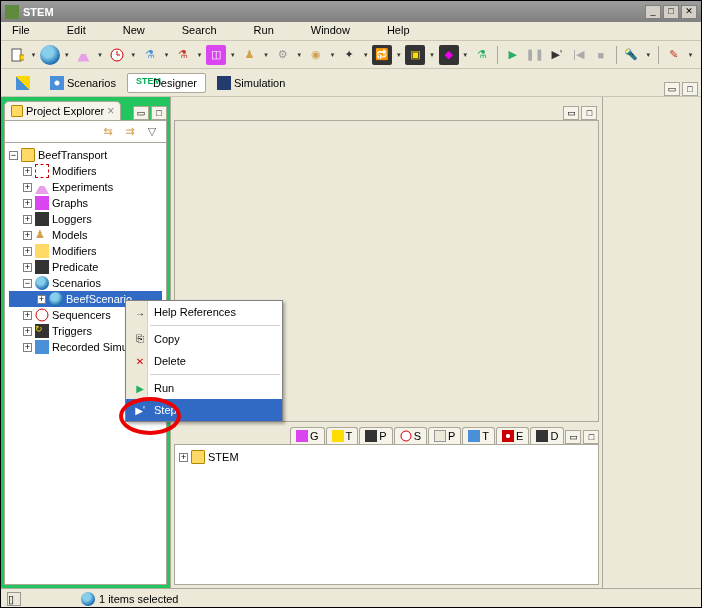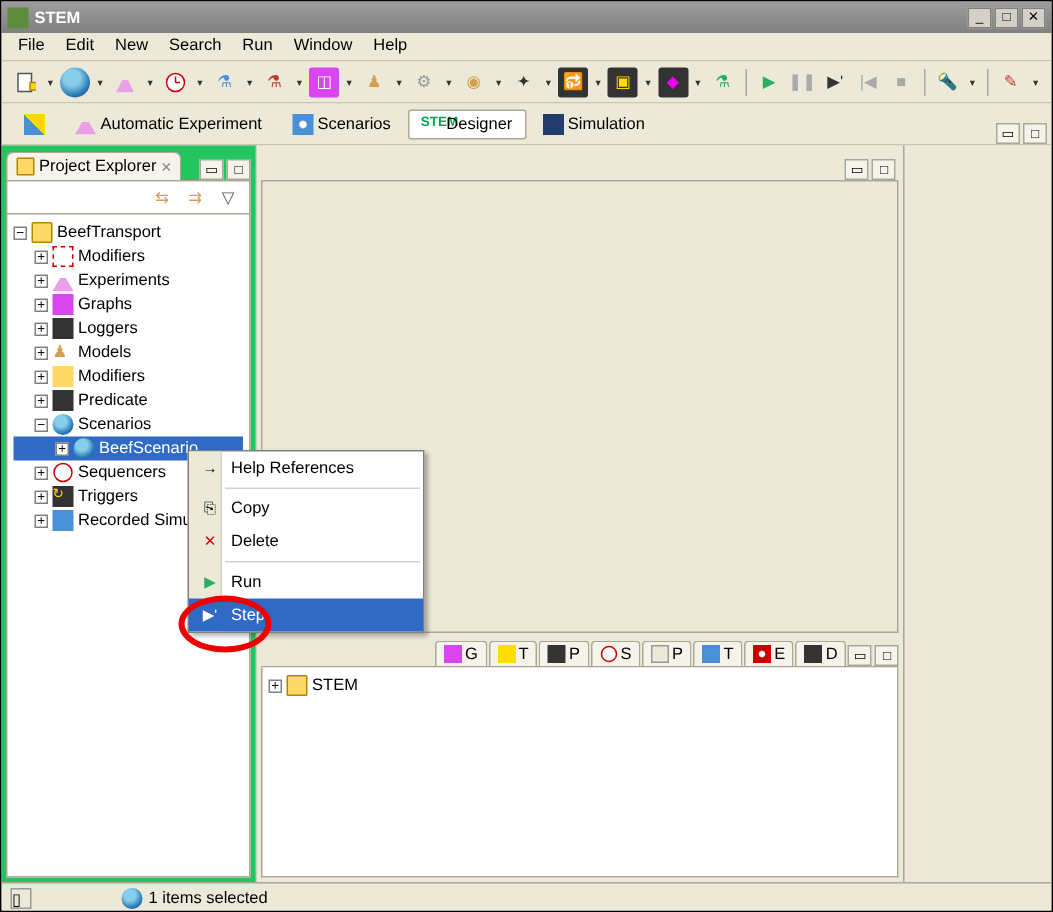--- a/index.html
+++ b/index.html
@@ -4,21 +4,21 @@
 <style>
   * { box-sizing: border-box; margin: 0; padding: 0; font-family: Tahoma, Arial, sans-serif; font-size: 11px; }
   body { background: #ece9d8; width: 702px; height: 608px; overflow: hidden; border: 1px solid #000; }
   
   .titlebar { height: 21px; background: linear-gradient(to bottom, #9d9d9d 0%, #8e8e8e 50%, #808080 100%); display: flex; align-items: center; padding: 0 4px; color: #fff; }
   .titlebar .icon { width: 14px; height: 14px; background: #5e8b3e; margin-right: 4px; }
   .titlebar .title { flex: 1; font-weight: bold; }
   .titlebar .winbtns { display: flex; gap: 2px; }
   .winbtn { width: 16px; height: 14px; background: #d4d0c8; border: 1px solid #808080; display: flex; align-items: center; justify-content: center; cursor: pointer; font-size: 9px; line-height: 1; color: #000; font-family: Arial; }
   
-  .menubar { height: 19px; background: #ece9d8; display: flex; padding: 0 4px; border-bottom: 1px solid #cac6b6; }
+  .menubar { height: 19px; background: #ece9d8; display: flex; padding: 0 4px; border-bottom: 1px solid #cac6b6; gap: 23px; }
   .menubar .menu { padding: 2px 7px; cursor: pointer; }
   
   .toolbar { height: 28px; background: #ece9d8; display: flex; align-items: center; gap: 2px; padding: 2px 6px; border-bottom: 1px solid #cac6b6; }
   .tbtn { width: 20px; height: 20px; display: flex; align-items: center; justify-content: center; cursor: pointer; border-radius: 2px; flex-shrink: 0; }
   .sep { width: 1px; height: 18px; background: #aca899; margin: 0 3px; }
   .dropdown { width: 10px; height: 18px; display: flex; align-items: center; justify-content: center; color: #333; font-size: 7px; cursor: pointer; }
   
   .perspective-bar { height: 28px; background: #ece9d8; display: flex; align-items: center; padding: 2px 6px; border-bottom: 1px solid #cac6b6; }
   .ptab { display: flex; align-items: center; gap: 3px; padding: 2px 8px; border: 1px solid transparent; cursor: pointer; border-radius: 2px; margin-right: 2px; }
   .ptab.active { background: #fff; border: 1px solid #aca899; box-shadow: inset 0 0 0 1px #fff; }
@@ -154,24 +154,20 @@
   <div class="sep"></div>
   <div class="tbtn" style="color:#c0392b">✎</div>
   <div class="dropdown">▾</div>
 </div>
 
 <div class="perspective-bar">
   <div class="ptab">
       <div class="picon" style="background:linear-gradient(45deg,#4a90d9 50%,#ffd700 50%)"></div>
     </div>
   <div class="ptab">
-      <div class="picon ic-flask"></div>
-      <span>Automatic Experiment</span>
-    </div>
-  <div class="ptab">
       <div class="picon" style="background:radial-gradient(circle,#fff 20%,#4a90d9 30%)"></div>
       <span>Scenarios</span>
     </div>
   <div class="ptab active">
       <div class="picon" style="color:#0a5;font-size:9px;font-weight:bold">STEM</div>
       <span>Designer</span>
     </div>
   <div class="ptab">
       <div class="picon" style="background:#233b6d"></div>
       <span>Simulation</span>

